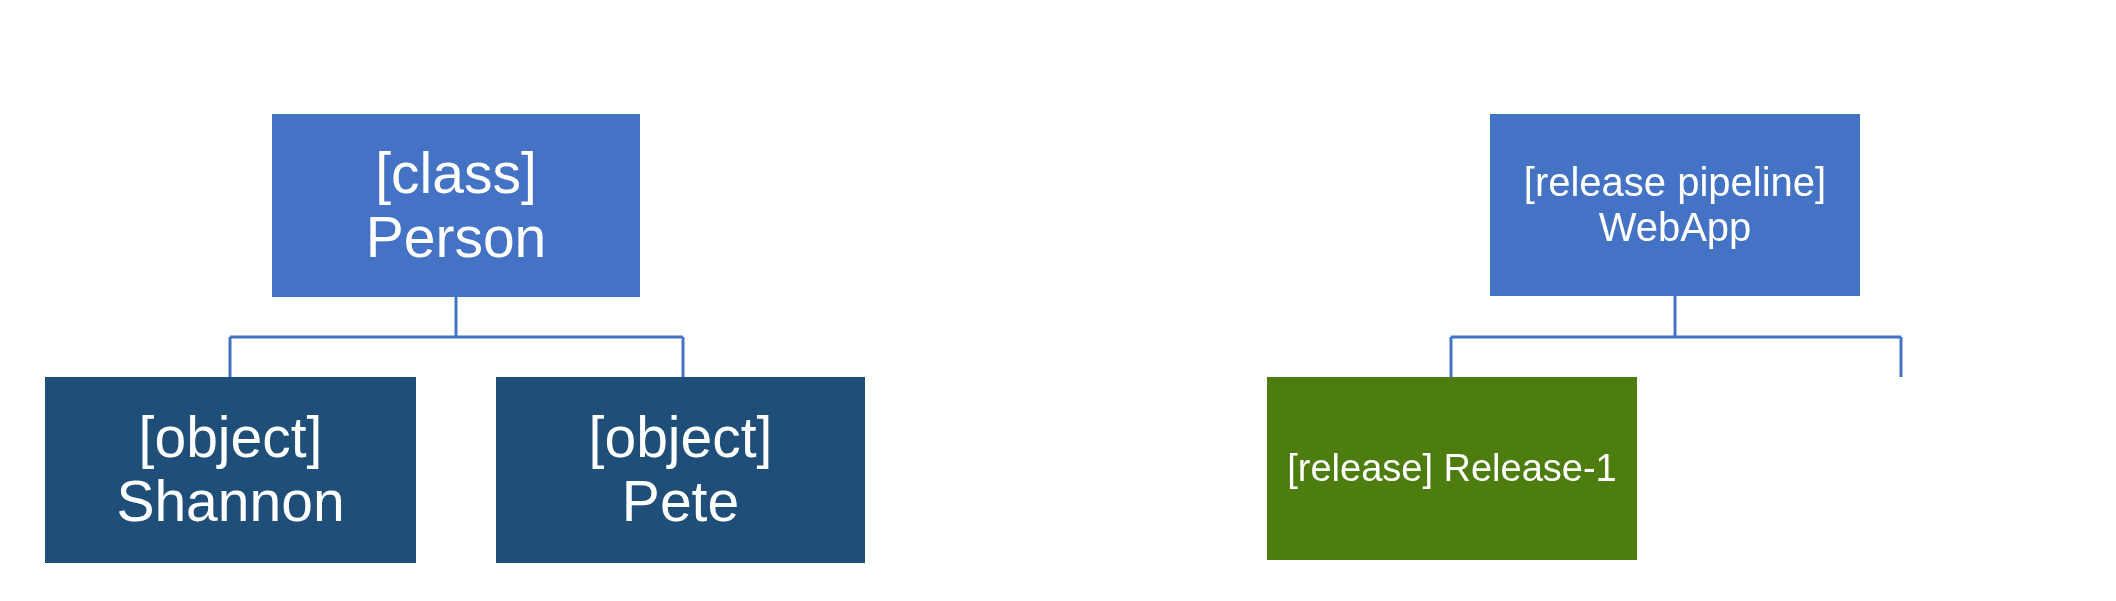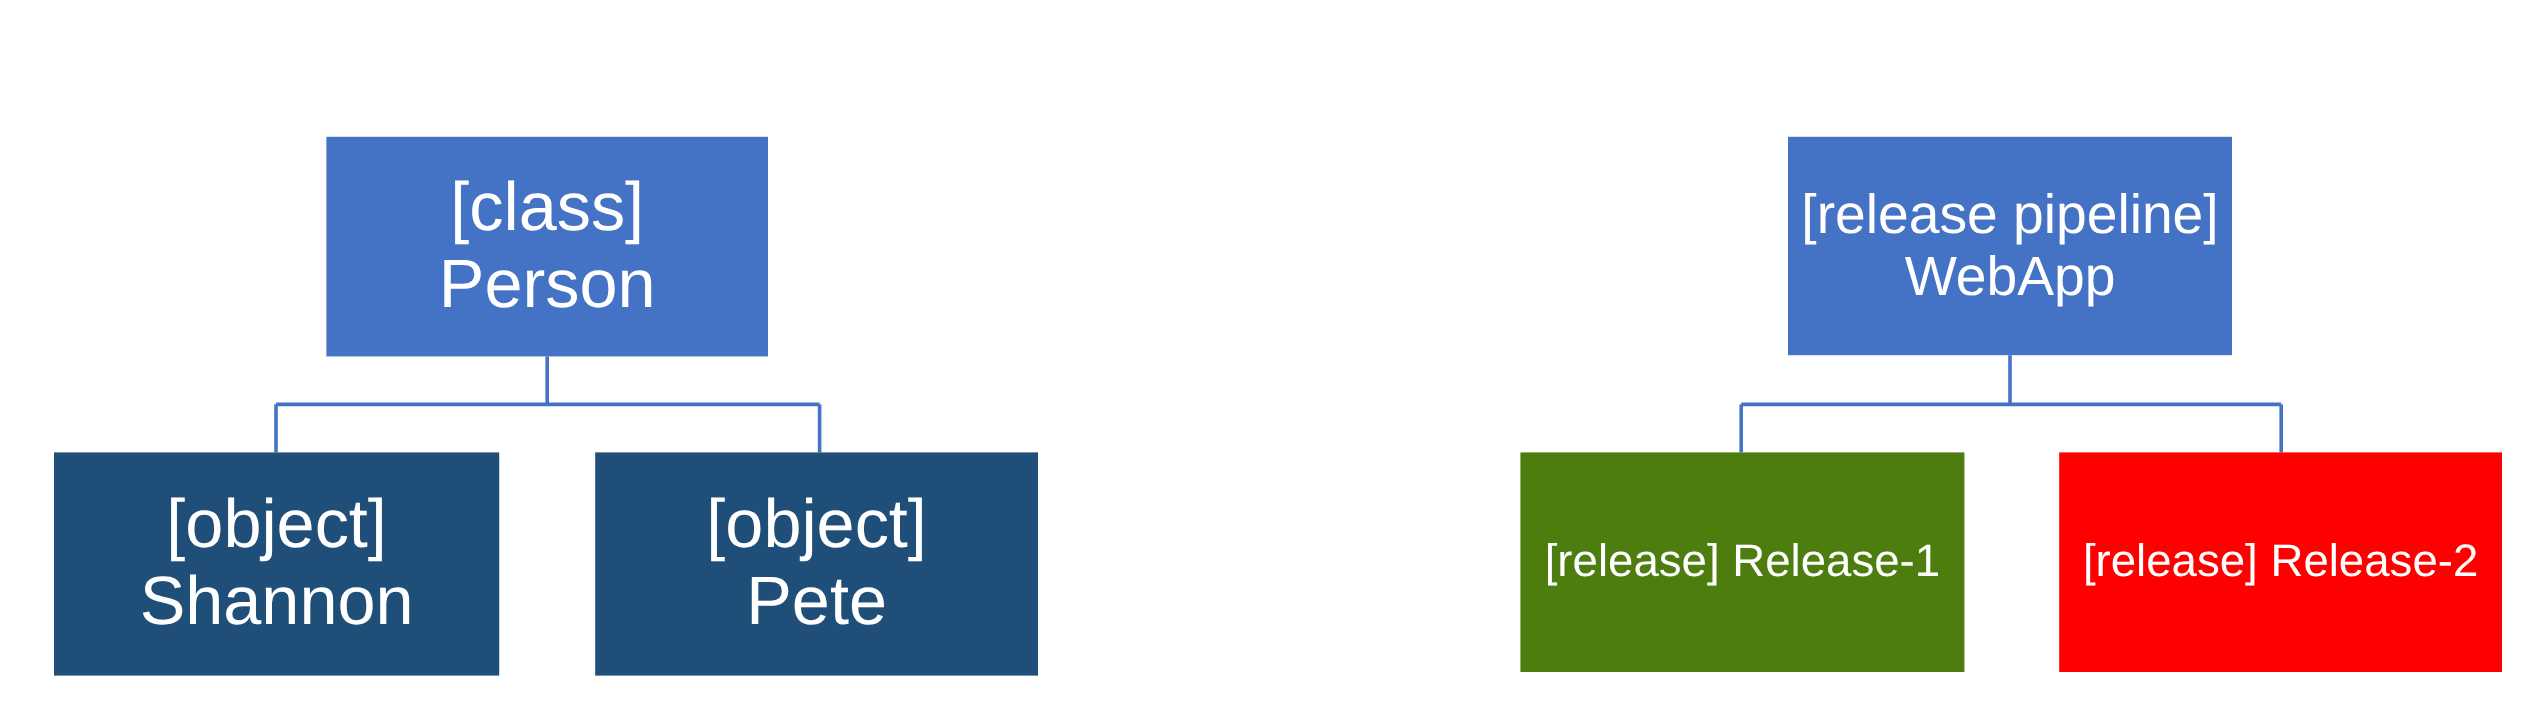--- a/index.html
+++ b/index.html
@@ -59,21 +59,21 @@
   #node-object-pete {
     left: 496px;  top: 377px;  width: 369px; height: 186px;
     background: #1F4E79;
     font-size: 57px;
   }
 
   
   #node-release-pipeline-webapp {
     left: 1490px; top: 114px;  width: 370px; height: 182px;
     background: #4472C4;
-    font-size: 46px;
+    font-size: 40px;
   }
   #node-release-1 {
     left: 1267px; top: 377px;  width: 370px; height: 183px;
     background: #4d7c0f;
     font-size: 38px;
   }
   #node-release-2 {
     left: 1716px; top: 377px;  width: 369px; height: 183px;
     background: #FF0000;
     font-size: 38px;
@@ -118,17 +118,14 @@
 
   <div class="node" id="node-release-pipeline-webapp">
     <span class="node-text">[release pipeline]
 WebApp</span>
   </div>
 
   <div class="node" id="node-release-1">
     <span class="node-text">[release] Release-1</span>
   </div>
 
-  <div class="node" id="node-release-2">
-    <span class="node-text">[release] Release-2</span>
-  </div>
 
 </div>
 
 </body></html>

